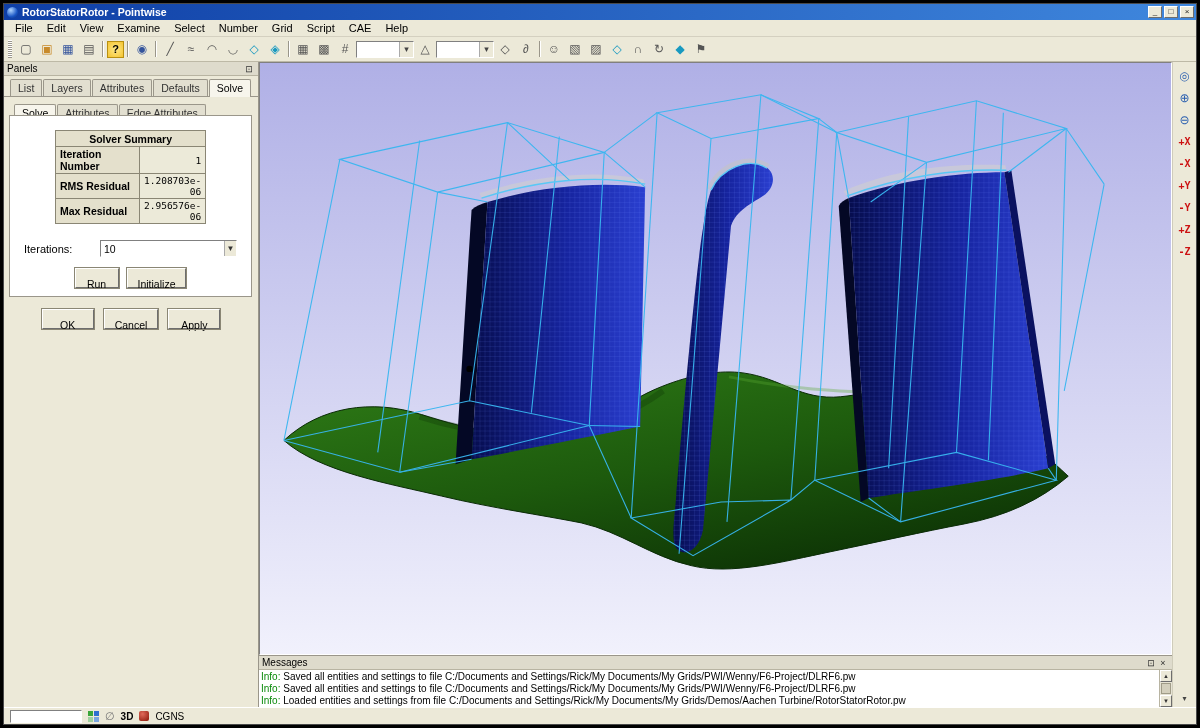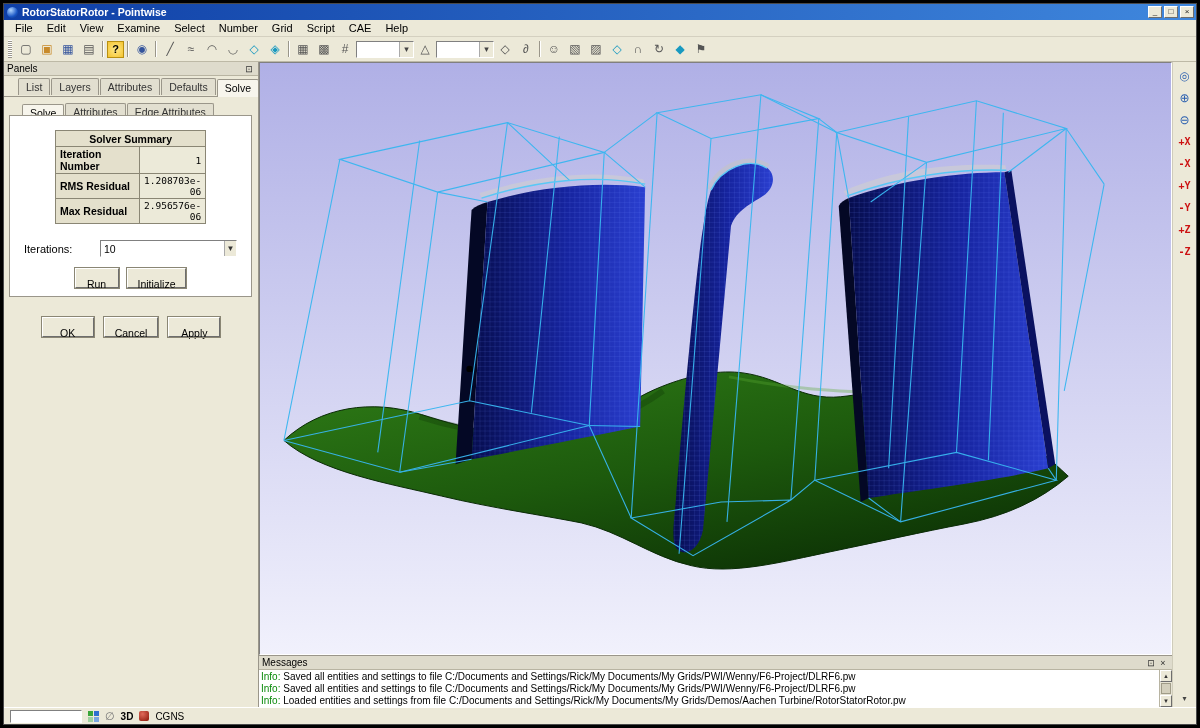--- a/index.html
+++ b/index.html
@@ -51,21 +51,21 @@
   .mainrow { flex:1 1 auto; display:flex; min-height:0; }
 
   
   .panel { width:255px; flex:0 0 auto; background:var(--panel-bg); position:relative;
            border-right:1px solid #9a968a; }
   .panel-header { height:14px; background:#dedbcc; border-bottom:1px solid #b8b4a2;
                   display:flex; align-items:center; padding:0 3px; font-size:10px; }
   .panel-header span.t { flex:1 1 auto; }
   .mini-icon { width:12px; height:11px; font-size:9px; line-height:10px; text-align:center;
                color:#333; border:1px solid transparent; }
-  .tabs { display:flex; align-items:flex-start; padding-left:14px; }
+  .tabs { display:flex; align-items:center; padding-left:6px; }
   .tab { padding:2px 7px 2px; font-size:10.5px; background:#e2dfd0; border:1px solid #9a968a;
          border-bottom:none; border-radius:2px 2px 0 0; margin-right:1px; color:#333; }
   .tab.active { background:#f7f5ec; position:relative; top:1px; padding-bottom:3px; color:#000; }
   .maintabs { margin-top:2px; border-bottom:1px solid #9a968a; }
   .subtabs  { margin:6px 4px 0; }
   .groupbox { position:absolute; left:5px; top:53px; width:243px; height:182px;
               background:#ffffff; border:1px solid #9a968a; }
   .sumtable { position:absolute; left:45px; top:14px; border-collapse:collapse;
               font-size:10.5px; }
   .sumtable td, .sumtable th { border:1px solid #8a8674; padding:1px 4px; height:16px; }
@@ -80,21 +80,21 @@
   .combo-field input { flex:1 1 auto; border:none; outline:none; font-size:10.5px;
                  padding:0 3px; font-family:"Liberation Sans", sans-serif; min-width:0; }
   .combo-arrow { width:14px; background:#ece9d8; border-left:1px solid #aaa;
                  display:flex; align-items:center; justify-content:center; font-size:8px; color:#333; }
   .btnrow { position:absolute; display:flex; gap:8px; justify-content:center; width:100%; }
   .btnrow.inner { top:152px; }
   .push-btn { min-width:44px; padding:9px 10px; height:16px; background:#ece9d8;
               border:1px solid; border-color:#fff #6d6d6d #6d6d6d #fff; outline:1px solid #8a8674;
               font-size:10.5px; font-family:"Liberation Sans", sans-serif; }
   .footer-btns { position:absolute; left:0; top:247px; width:100%; display:flex;
-                 gap:10px; justify-content:center;margin-top:8px; }
+                 gap:10px; justify-content:center; }
   .footer-btns .push-btn { min-width:52px; }
 
   
   .centercol { flex:1 1 auto; display:flex; flex-direction:column; min-width:0; }
   .viewport { flex:1 1 auto; border:1px solid; border-color:#808080 #fff #fff #808080;
               position:relative; min-height:0; background:#c8c8ee; }
   .viewport svg { display:block; width:100%; height:100%; }
 
   
   .messages { height:52px; flex:0 0 auto; display:flex; flex-direction:column;

